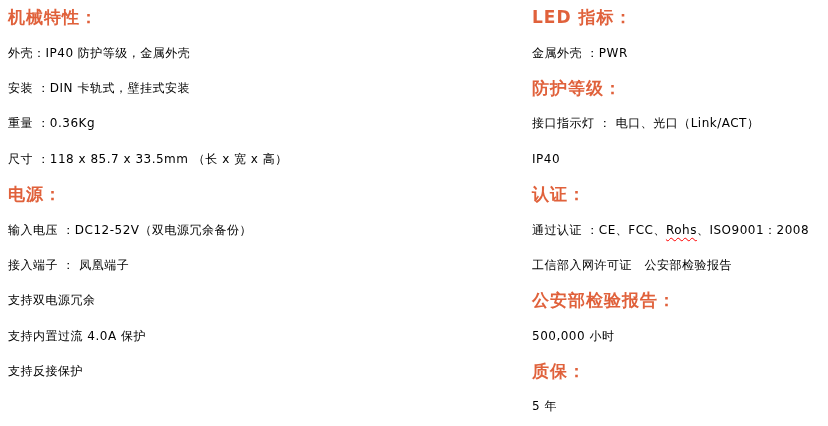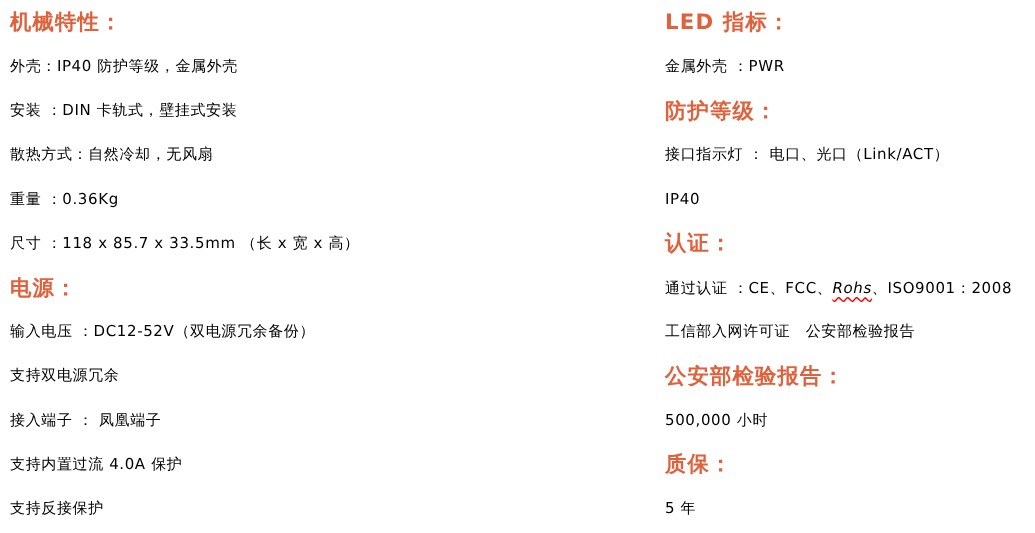--- a/index.html
+++ b/index.html
@@ -28,39 +28,37 @@
     font-weight: bold;
     font-size: 17px;
     letter-spacing: 1px;
   }
   .misspell {
     text-decoration-line: underline;
     text-decoration-style: wavy;
     text-decoration-color: var(--squiggle-color, #ff0000);
     text-decoration-thickness: 1px;
     text-underline-offset: 3px;
-    font-style: italic;
   }
 </style>
 </head>
 <body>
 
 <div class="page">
 
   <div class="col col-left">
     <div class="line heading">机械特性：</div>
     <div class="line">外壳：IP40 防护等级，金属外壳</div>
     <div class="line">安装 ：DIN 卡轨式，壁挂式安装</div>
-    <div class="line">散热方式：自然冷却，无风扇</div>
     <div class="line">重量 ：0.36Kg</div>
     <div class="line">尺寸 ：118 x 85.7 x 33.5mm （长 x 宽 x 高）</div>
     <div class="line heading">电源：</div>
     <div class="line">输入电压 ：DC12-52V（双电源冗余备份）</div>
+    <div class="line">接入端子 ： 凤凰端子</div>
     <div class="line">支持双电源冗余</div>
-    <div class="line">接入端子 ： 凤凰端子</div>
     <div class="line">支持内置过流 4.0A 保护</div>
     <div class="line">支持反接保护</div>
   </div>
 
   <div class="col col-right">
     <div class="line heading">LED 指标：</div>
     <div class="line">金属外壳 ：PWR</div>
     <div class="line heading">防护等级：</div>
     <div class="line">接口指示灯 ： 电口、光口（Link/ACT）</div>
     <div class="line">IP40</div>

